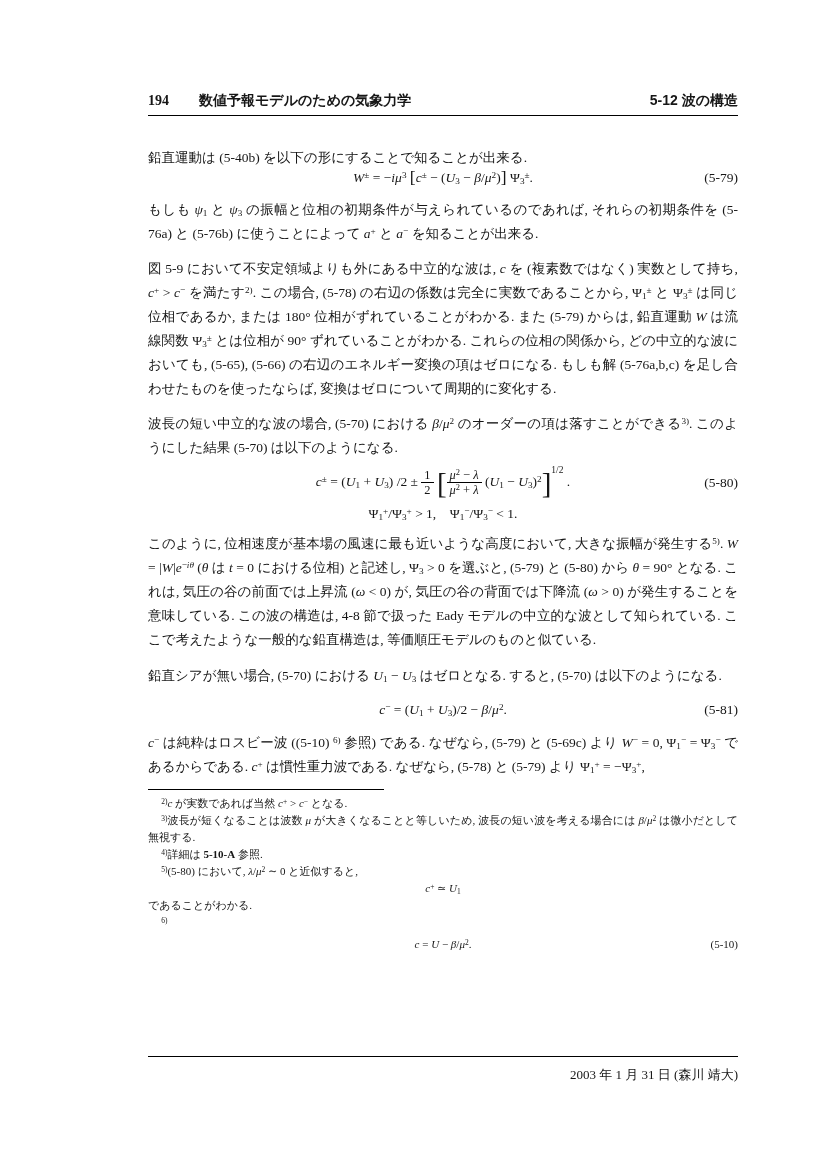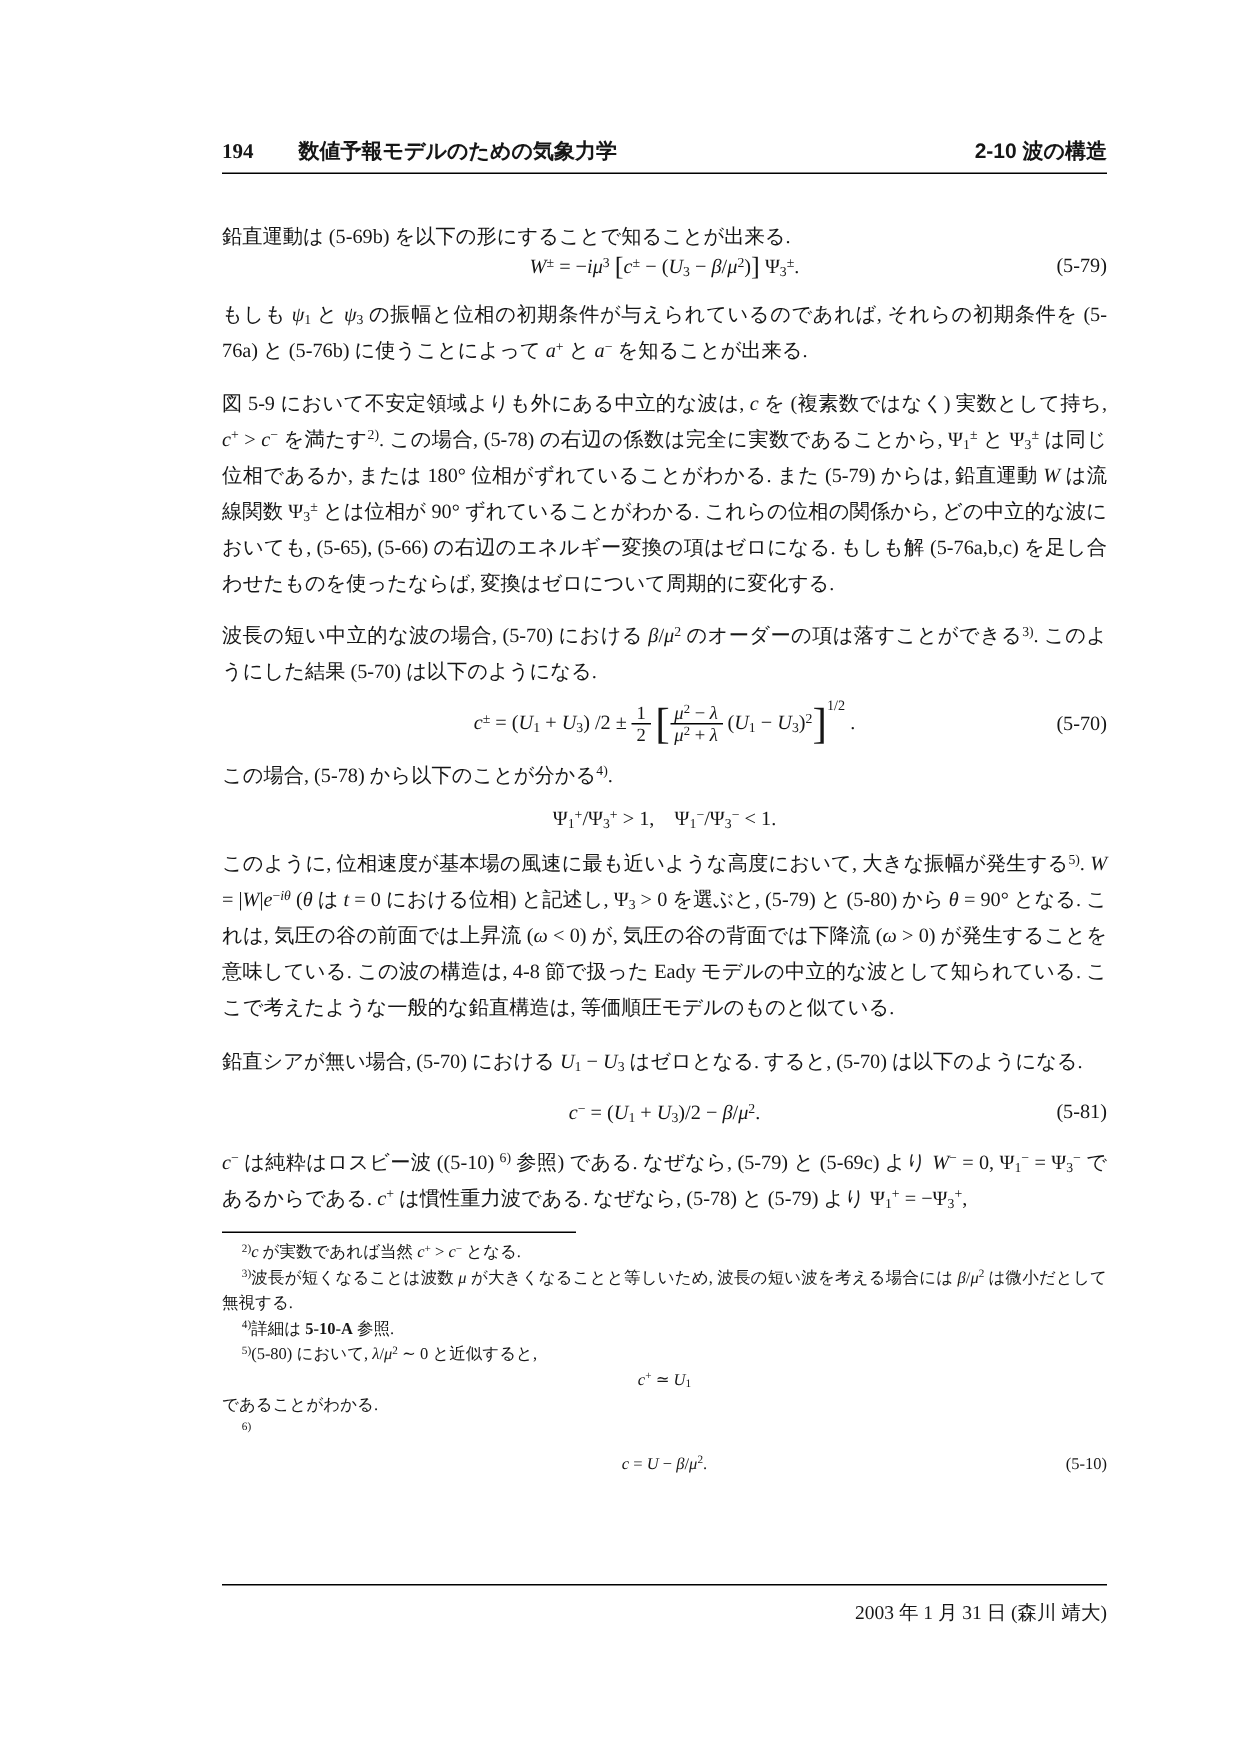--- a/index.html
+++ b/index.html
@@ -73,43 +73,42 @@
 <body>
 
 <div class="page">
   <div class="content">
 
     <div class="pagehead">
       <div class="head-left">
         <span class="pnum">194</span>
         <span class="btitle">数値予報モデルのための気象力学</span>
       </div>
-      <span class="sectitle">2-10 波の構造</span>
+      <span class="sectitle">5-12 波の構造</span>
     </div>
     <div class="headrule"></div>
 
-    <p id="p1" class="para">鉛直運動は (5-69b) を以下の形にすることで知ることが出来る.</p>
+    <p id="p1" class="para">鉛直運動は (5-40b) を以下の形にすることで知ることが出来る.</p>
 
     <div id="eq79" class="eqrow">
       <span class="eqbody"><i>W</i><sup>±</sup> = −<i>iμ</i><sup>3</sup> <span class="br1">[</span><i>c</i><sup>±</sup> − (<i>U</i><sub>3</sub> − <i>β</i>/<i>μ</i><sup>2</sup>)<span class="br1">]</span> Ψ<sub>3</sub><sup>±</sup>.</span>
       <span class="eqtag">(5-79)</span>
     </div>
 
     <p id="p2" class="para">もしも <i>ψ</i><sub>1</sub> と <i>ψ</i><sub>3</sub> の振幅と位相の初期条件が与えられているのであれば, それらの初期条件を (5-76a) と (5-76b) に使うことによって <i>a</i><sup>+</sup> と <i>a</i><sup>−</sup> を知ることが出来る.</p>
 
     <p id="p3" class="para">図 5-9 において不安定領域よりも外にある中立的な波は, <i>c</i> を (複素数ではなく) 実数として持ち, <i>c</i><sup>+</sup> &gt; <i>c</i><sup>−</sup> を満たす<sup>2)</sup>. この場合, (5-78) の右辺の係数は完全に実数であることから, Ψ<sub>1</sub><sup>±</sup> と Ψ<sub>3</sub><sup>±</sup> は同じ位相であるか, または 180° 位相がずれていることがわかる. また (5-79) からは, 鉛直運動 <i>W</i> は流線関数 Ψ<sub>3</sub><sup>±</sup> とは位相が 90° ずれていることがわかる. これらの位相の関係から, どの中立的な波においても, (5-65), (5-66) の右辺のエネルギー変換の項はゼロになる. もしも解 (5-76a,b,c) を足し合わせたものを使ったならば, 変換はゼロについて周期的に変化する.</p>
 
     <p id="p4" class="para">波長の短い中立的な波の場合, (5-70) における <i>β</i>/<i>μ</i><sup>2</sup> のオーダーの項は落すことができる<sup>3)</sup>. このようにした結果 (5-70) は以下のようになる.</p>
 
     <div id="eq80" class="eqrow">
       <span class="eqbody"><i>c</i><sup>±</sup> = (<i>U</i><sub>1</sub> + <i>U</i><sub>3</sub>) /2 ± <span class="frac"><span class="fn2">1</span><span class="fd2">2</span></span> <span class="br2">[</span><span class="frac"><span class="fn2"><i>μ</i><sup>2</sup> − <i>λ</i></span><span class="fd2"><i>μ</i><sup>2</sup> + <i>λ</i></span></span> (<i>U</i><sub>1</sub> − <i>U</i><sub>3</sub>)<sup>2</sup><span class="br2">]</span><sup class="bex">1/2</sup> .</span>
-      <span class="eqtag">(5-70)</span>
+      <span class="eqtag">(5-80)</span>
     </div>
 
-    <p id="p5" class="para">この場合, (5-78) から以下のことが分かる<sup>4)</sup>.</p>
 
     <div id="eqineq" class="eqrow">
       <span class="eqbody">Ψ<sub>1</sub><sup>+</sup>/Ψ<sub>3</sub><sup>+</sup> &gt; 1,  Ψ<sub>1</sub><sup>−</sup>/Ψ<sub>3</sub><sup>−</sup> &lt; 1.</span>
     </div>
 
     <p id="p6" class="para">このように, 位相速度が基本場の風速に最も近いような高度において, 大きな振幅が発生する<sup>5)</sup>. <i>W</i> = |<i>W</i>|<i>e</i><sup>−<i>iθ</i></sup> (<i>θ</i> は <i>t</i> = 0 における位相) と記述し, Ψ<sub>3</sub> &gt; 0 を選ぶと, (5-79) と (5-80) から <i>θ</i> = 90° となる. これは, 気圧の谷の前面では上昇流 (<i>ω</i> &lt; 0) が, 気圧の谷の背面では下降流 (<i>ω</i> &gt; 0) が発生することを意味している. この波の構造は, 4-8 節で扱った Eady モデルの中立的な波として知られている. ここで考えたような一般的な鉛直構造は, 等価順圧モデルのものと似ている.</p>
 
     <p id="p7" class="para">鉛直シアが無い場合, (5-70) における <i>U</i><sub>1</sub> − <i>U</i><sub>3</sub> はゼロとなる. すると, (5-70) は以下のようになる.</p>
 
     <div id="eq81" class="eqrow">

